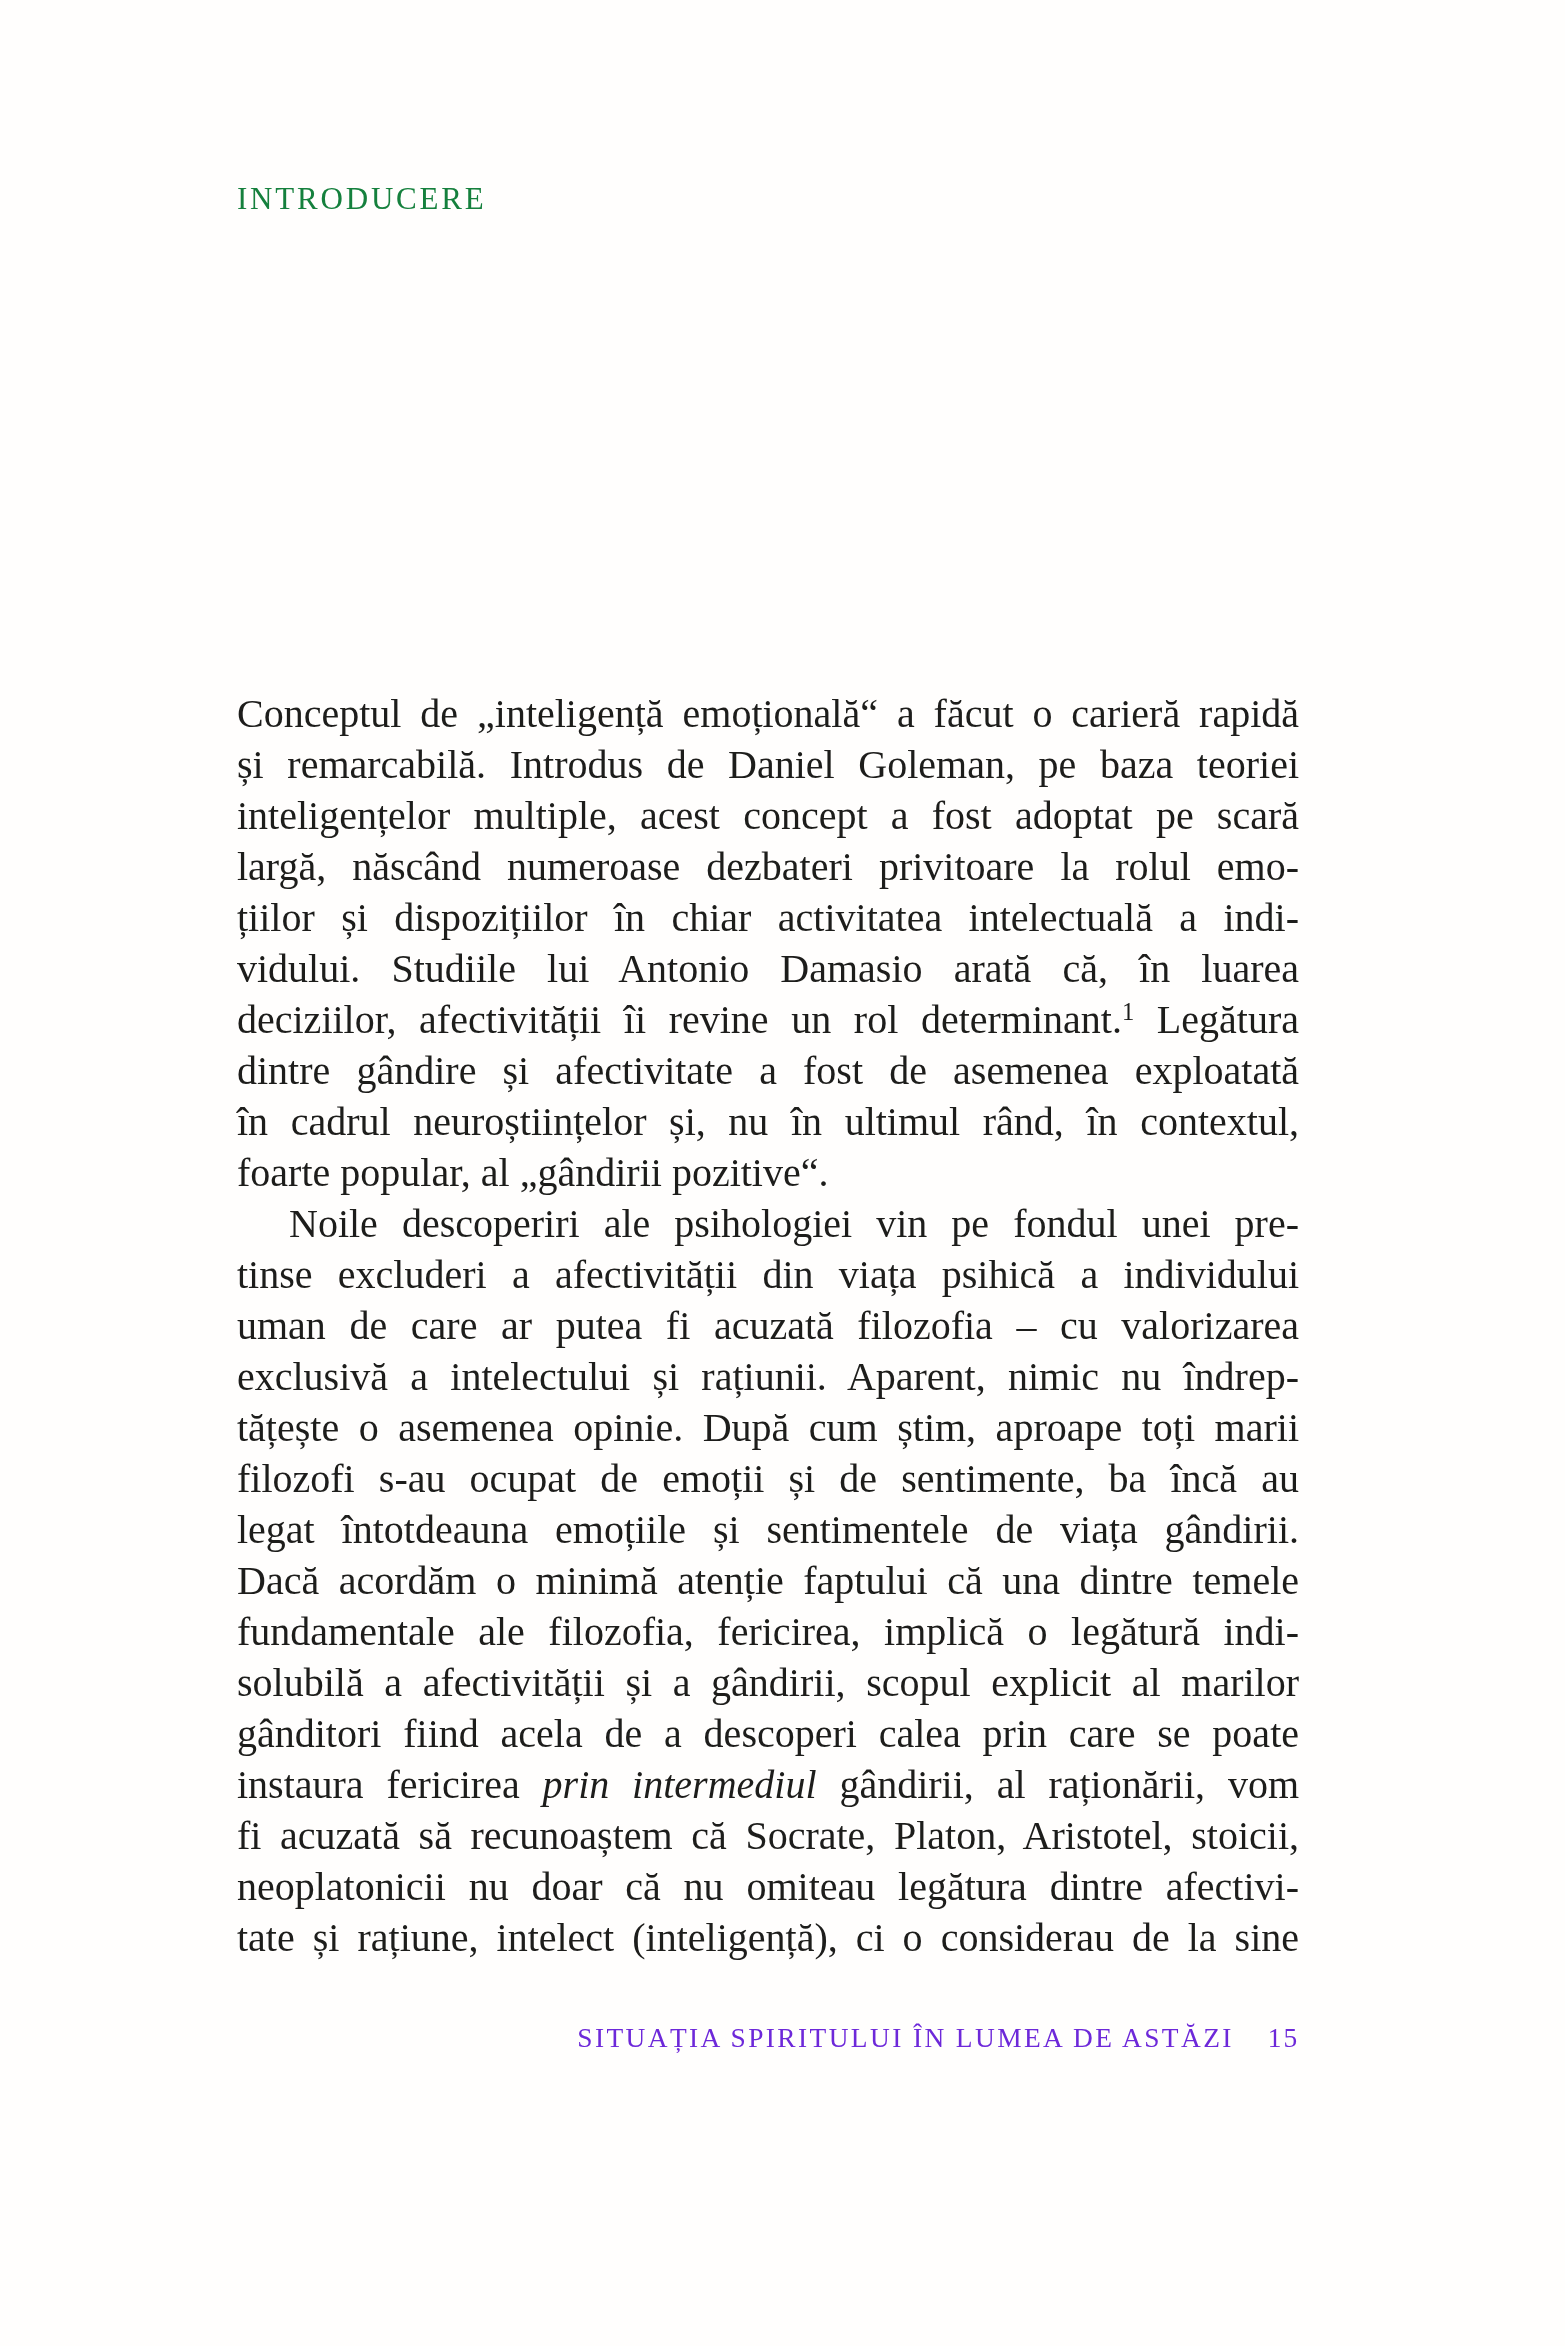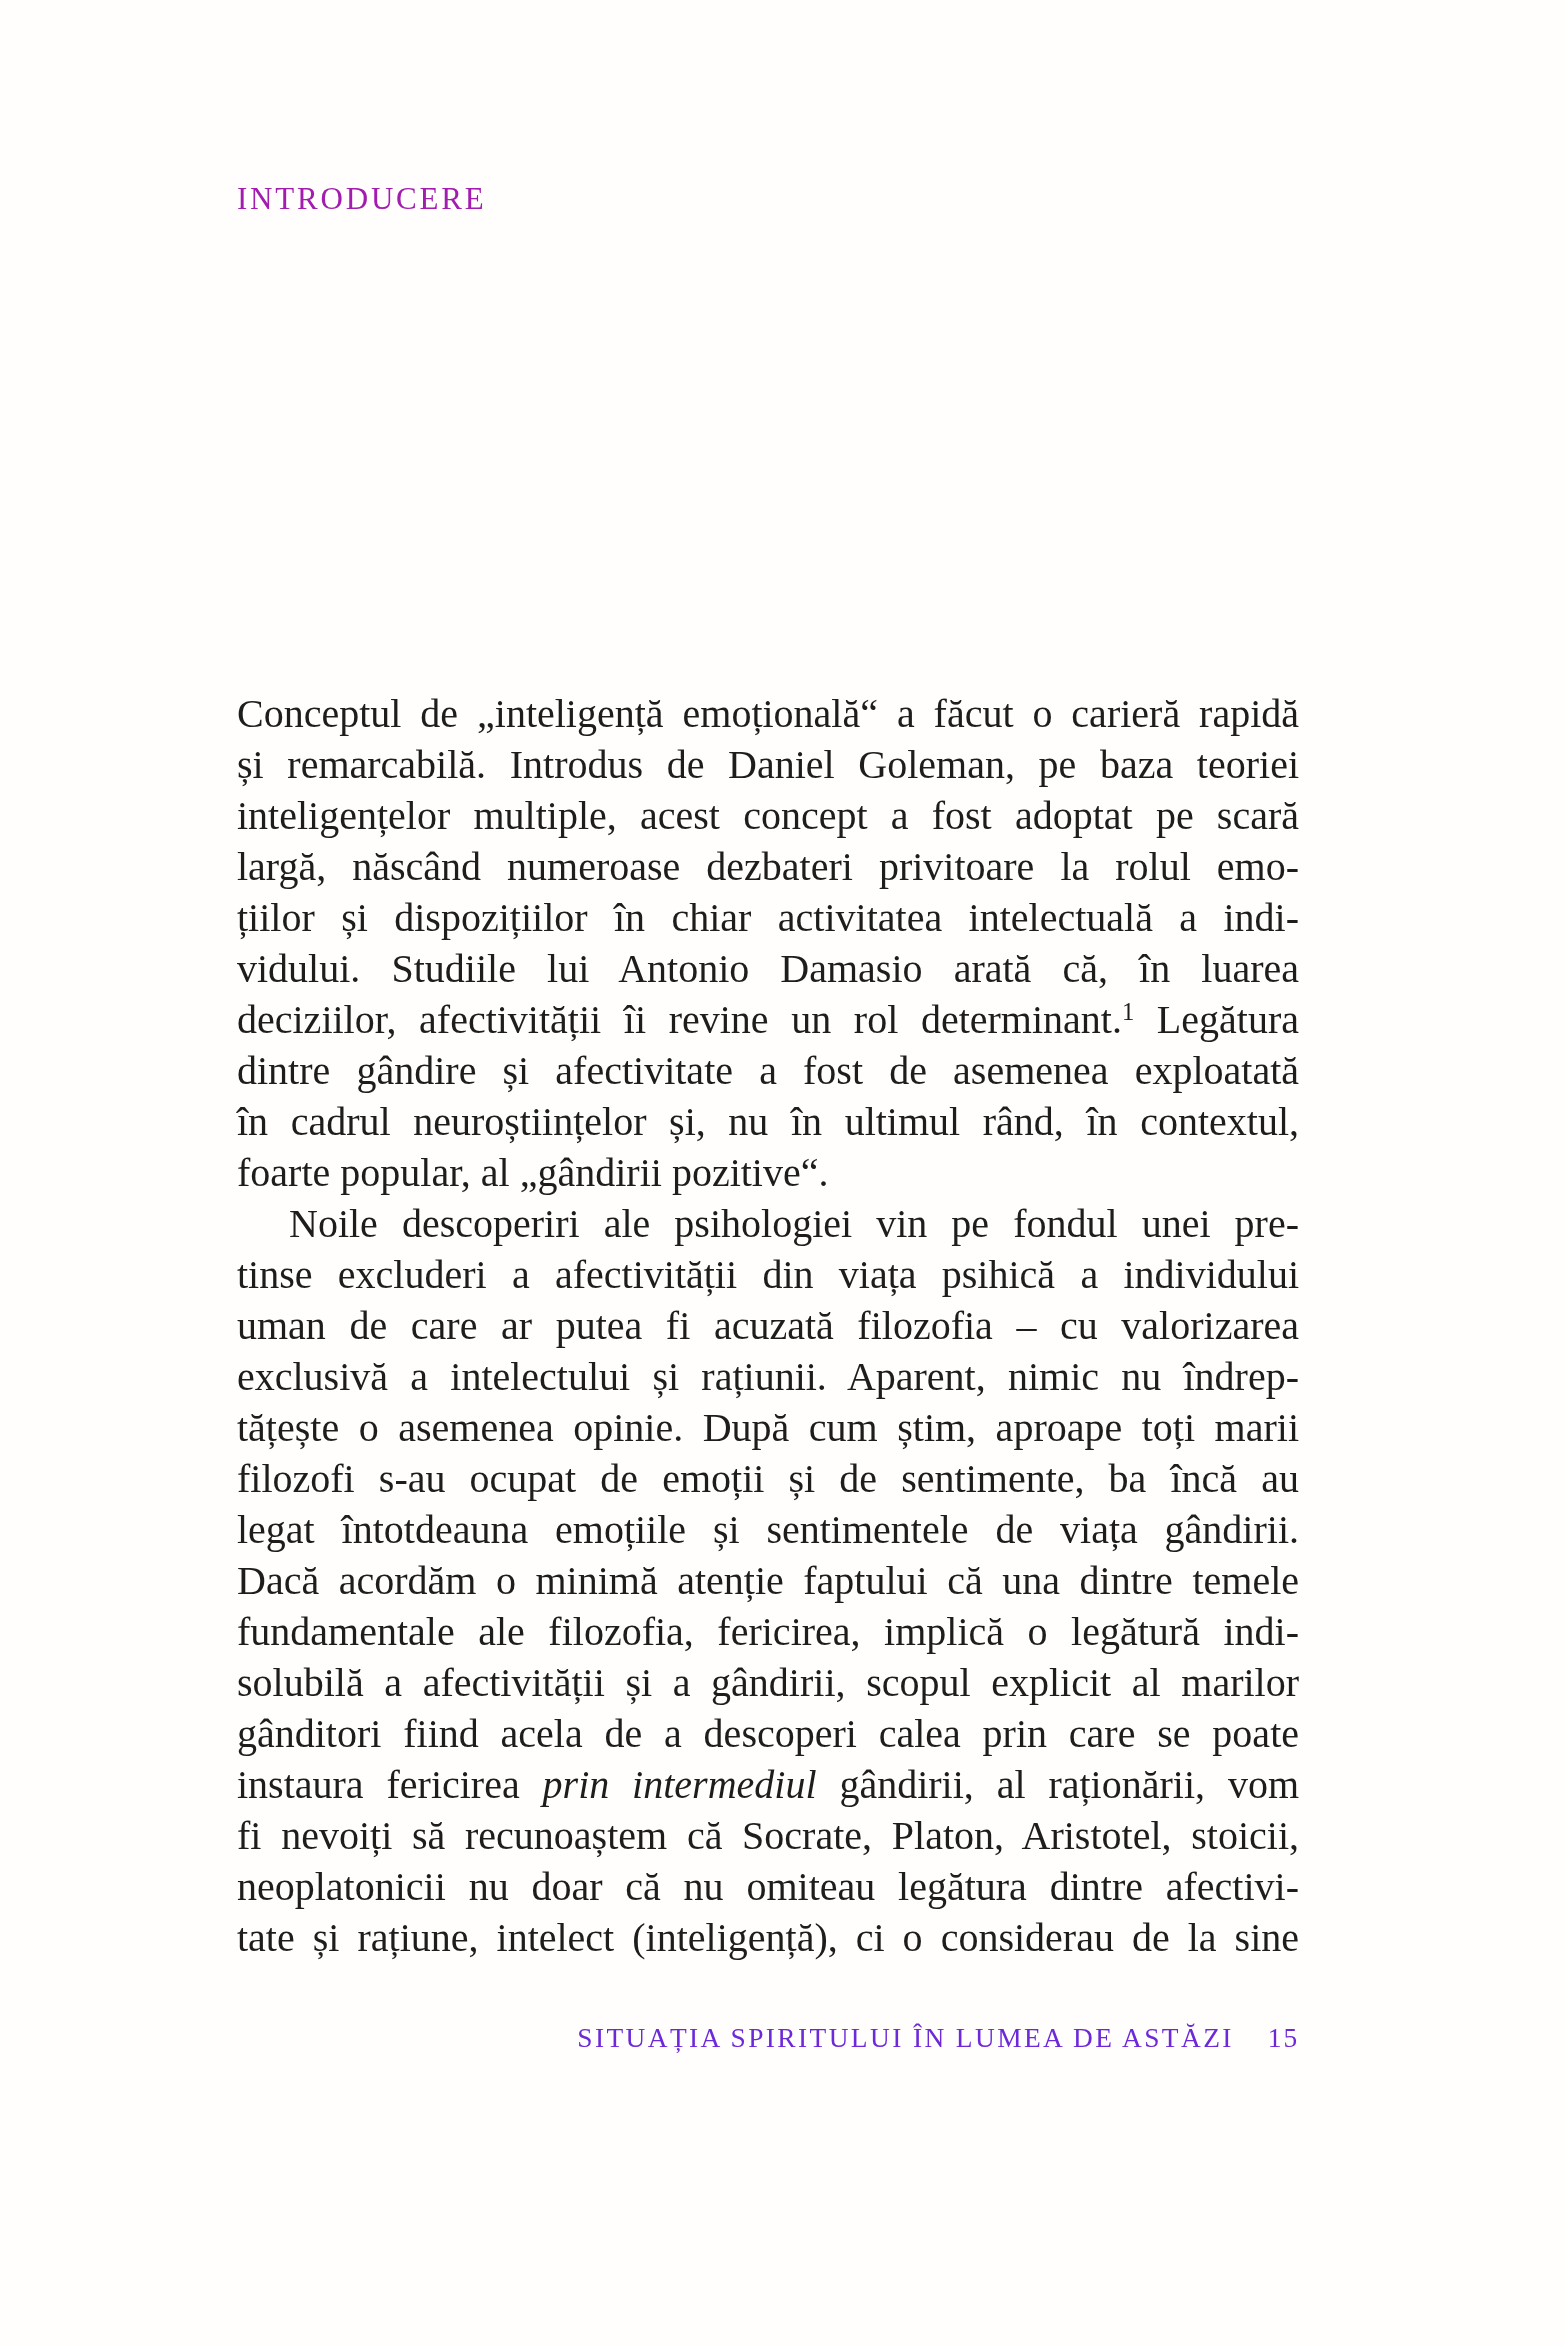--- a/index.html
+++ b/index.html
@@ -16,21 +16,21 @@
     font-family: "Liberation Serif", "DejaVu Serif", serif;
     overflow: hidden;
   }
   .kicker {
     position: absolute;
     left: 237px;
     top: 180px;
     font-size: 31px;
     line-height: 38px;
     letter-spacing: 2.8px;
-    color: #a21caf;
+    color: #15803d;
   }
   .title {
     position: absolute;
     left: 237px;
     top: 231px;
     font-size: 53px;
     line-height: 58px;
     letter-spacing: -0.9px;
     color: #1b1b19;
   }
@@ -105,21 +105,21 @@
       <div class="body-line"><span>uman de care ar putea fi acuzată filozofia – cu valorizarea</span></div>
       <div class="body-line"><span>exclusivă a intelectului și rațiunii. Aparent, nimic nu îndrep-</span></div>
       <div class="body-line"><span>tățește o asemenea opinie. După cum știm, aproape toți marii</span></div>
       <div class="body-line"><span>filozofi s-au ocupat de emoții și de sentimente, ba încă au</span></div>
       <div class="body-line"><span>legat întotdeauna emoțiile și sentimentele de viața gândirii.</span></div>
       <div class="body-line"><span>Dacă acordăm o minimă atenție faptului că una dintre temele</span></div>
       <div class="body-line"><span>fundamentale ale filozofia, fericirea, implică o legătură indi-</span></div>
       <div class="body-line"><span>solubilă a afectivității și a gândirii, scopul explicit al marilor</span></div>
       <div class="body-line"><span>gânditori fiind acela de a descoperi calea prin care se poate</span></div>
       <div class="body-line"><span>instaura fericirea </span><span class="italic">prin intermediul</span><span> gândirii, al raționării, vom</span></div>
-      <div class="body-line"><span>fi nevoiți să recunoaștem că Socrate, Platon, Aristotel, stoicii,</span></div>
+      <div class="body-line"><span>fi acuzată să recunoaștem că Socrate, Platon, Aristotel, stoicii,</span></div>
       <div class="body-line"><span>neoplatonicii nu doar că nu omiteau legătura dintre afectivi-</span></div>
       <div class="body-line"><span>tate și rațiune, intelect (inteligență), ci o considerau de la sine</span></div>
     </div>
 
   <div class="footer">
     <span>SITUAȚIA SPIRITULUI ÎN LUMEA DE ASTĂZI</span><span class="page-number">15</span>
   </div>
 
 </div>
 

